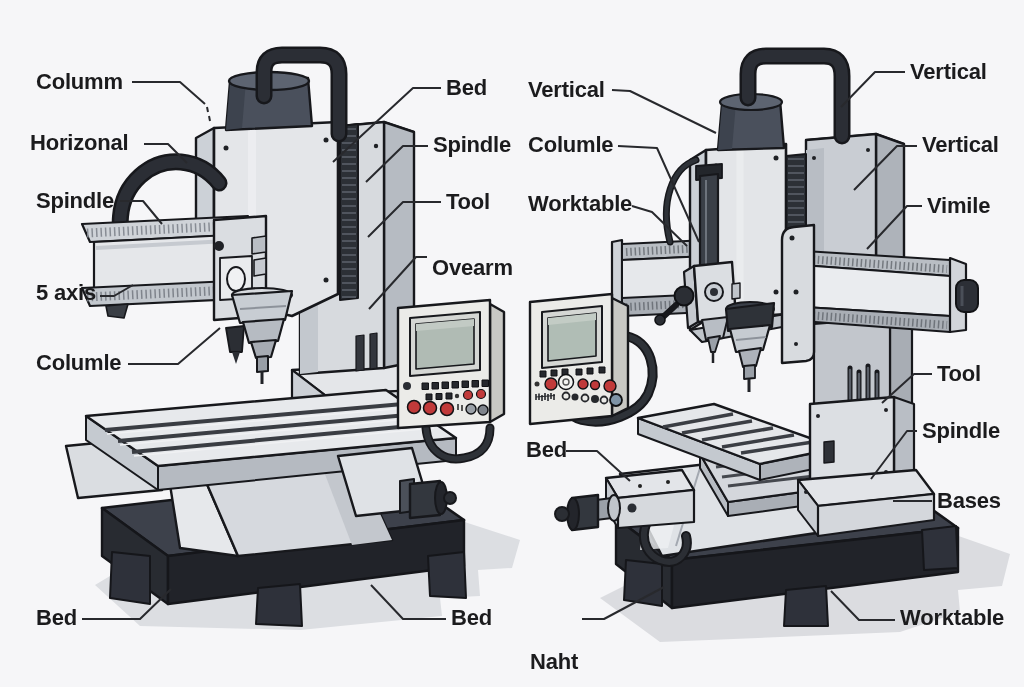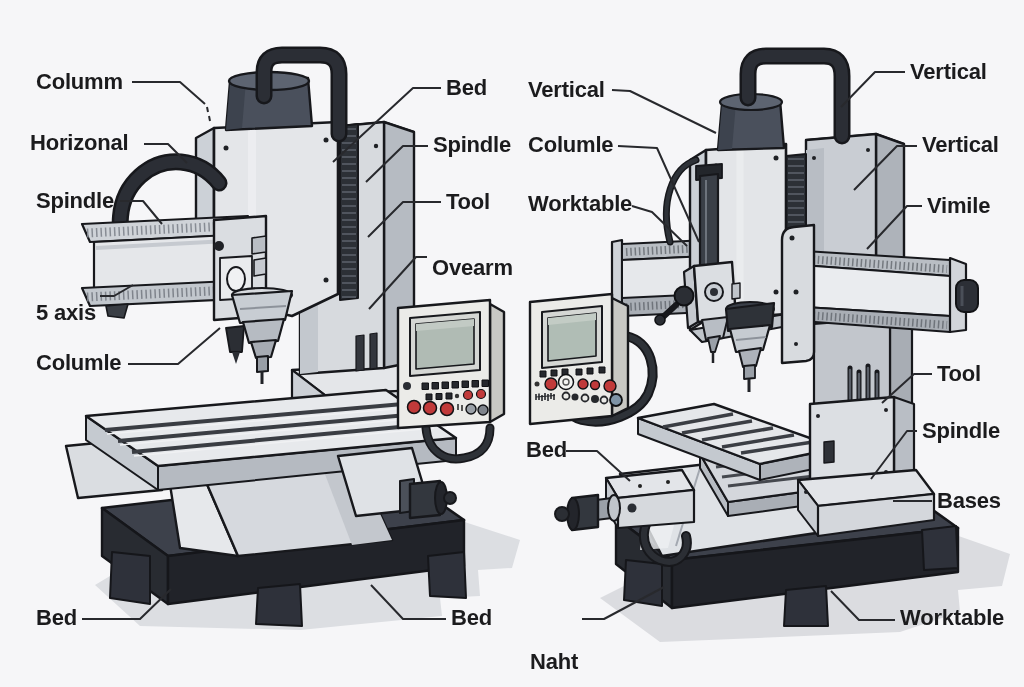--- a/index.html
+++ b/index.html
@@ -3,21 +3,21 @@
 <meta charset="utf-8">
 <style>
   html,body{margin:0;padding:0;background:#f6f6f8;}
   #stage{position:relative;width:1024px;height:675px;background:#f6f6f8;overflow:hidden;
          font-family:"Liberation Sans", sans-serif;}
   #art{position:absolute;left:0;top:0;}
   .lbl{position:absolute;font-size:22px;font-weight:bold;color:#1b1b1d;letter-spacing:-0.2px;
        white-space:nowrap;line-height:1.1;}
   
   .lb0{left:36px;top:70px;}   .lb1{left:30px;top:131px;}  .lb2{left:36px;top:189px;}
-  .lb3{left:36px;top:301px;}  .lb4{left:36px;top:351px;}  .lb5{left:36px;top:606px;}
+  .lb3{left:36px;top:281px;}  .lb4{left:36px;top:351px;}  .lb5{left:36px;top:606px;}
   .lb6{left:446px;top:76px;}  .lb7{left:433px;top:133px;} .lb8{left:446px;top:190px;}
   .lb9{left:432px;top:256px;} .lb10{left:528px;top:78px;} .lb11{left:528px;top:133px;}
   .lb12{left:528px;top:192px;}.lb13{left:526px;top:438px;}.lb14{left:530px;top:606px;margin-top:44px;}
   .lb15{left:451px;top:606px;}.lb16{left:910px;top:60px;} .lb17{left:922px;top:133px;}
   .lb18{left:927px;top:194px;}.lb19{left:937px;top:362px;}.lb20{left:922px;top:419px;}
   .lb21{left:937px;top:489px;text-align:right;}.lb22{left:900px;top:606px;}
 </style>
 </head>
 <body>
 

